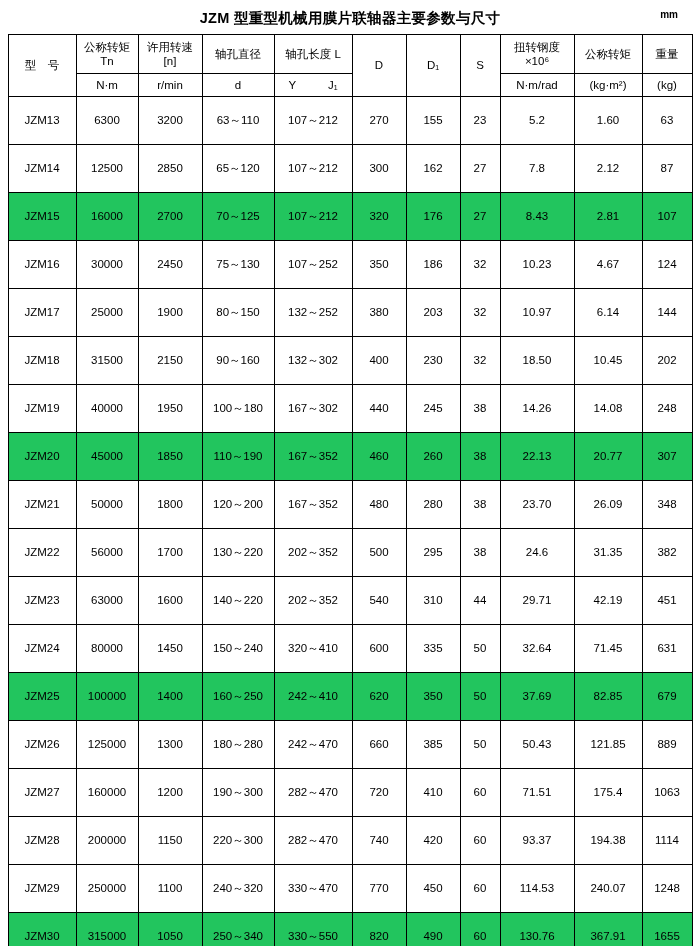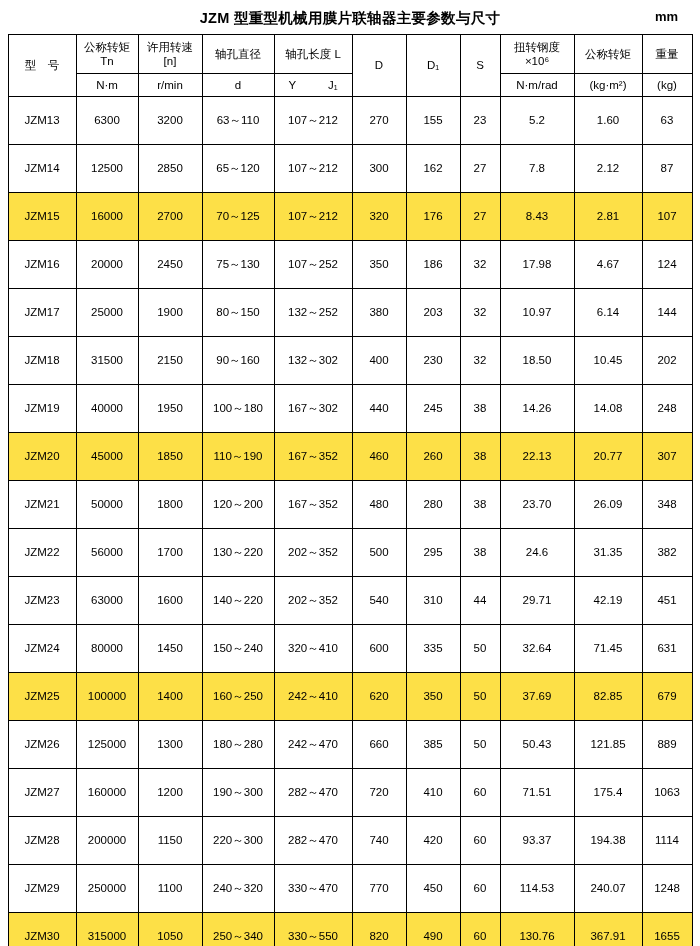--- a/index.html
+++ b/index.html
@@ -32,21 +32,21 @@
   .doc-title {
     font-size: 14.5px;
     font-weight: bold;
     letter-spacing: 0.3px;
     padding-top: 9px;
   }
   .unit-label {
     position: absolute;
     right: 22px;
     top: 9px;
-    font-size: 13px;
+    font-size: 10px;
     font-weight: bold;
   }
   table.spec {
     border-collapse: collapse;
     table-layout: fixed;
     margin: 0 auto;
     width: 660px;
     border: 1.4px solid #000;
   }
   table.spec td, table.spec th {
@@ -81,21 +81,21 @@
   .col-d { width: 72px; }
   .col-L { width: 78px; }
   .col-D { width: 54px; }
   .col-D1 { width: 54px; }
   .col-S { width: 40px; }
   .col-stiff { width: 74px; }
   .col-inertia { width: 68px; }
   .col-weight { width: 50px; }
 
   .row-shaded td {
-    background: #fde047;
+    background: #22c55e;
     font-weight: bold;
   }
   .cell-model {
     text-align: left;
     padding-left: 12px;
   }
   .hdr-cell-multiline {
     line-height: 1.35;
   }
 </style>
@@ -195,28 +195,28 @@
           <td>107～212</td>
           <td>320</td>
           <td>176</td>
           <td>27</td>
           <td>8.43</td>
           <td>2.81</td>
           <td>107</td>
         </tr>
         <tr>
           <td class="cell-model">JZM16</td>
-          <td>20000</td>
+          <td>30000</td>
           <td>2450</td>
           <td>75～130</td>
           <td>107～252</td>
           <td>350</td>
           <td>186</td>
           <td>32</td>
-          <td>17.98</td>
+          <td>10.23</td>
           <td>4.67</td>
           <td>124</td>
         </tr>
         <tr>
           <td class="cell-model">JZM17</td>
           <td>25000</td>
           <td>1900</td>
           <td>80～150</td>
           <td>132～252</td>
           <td>380</td>

